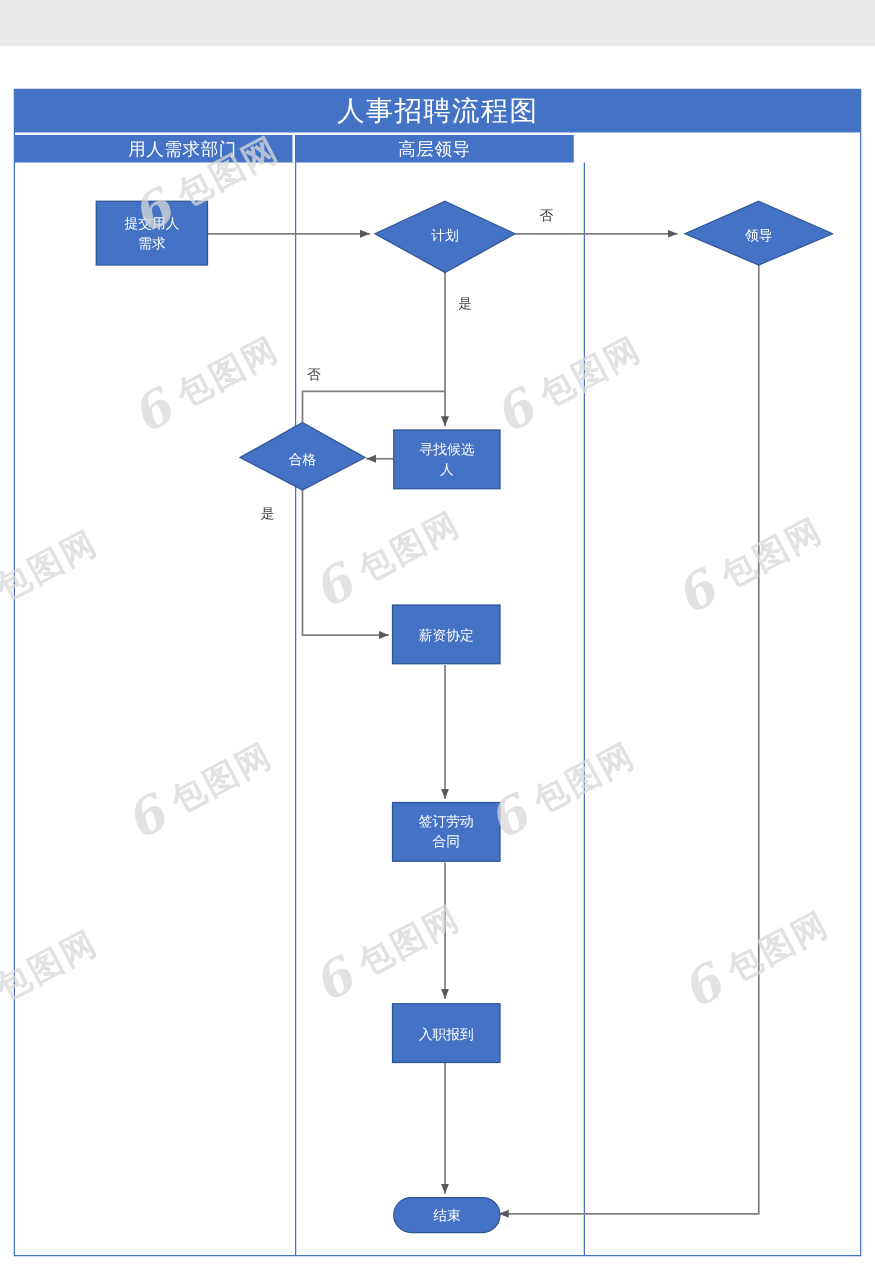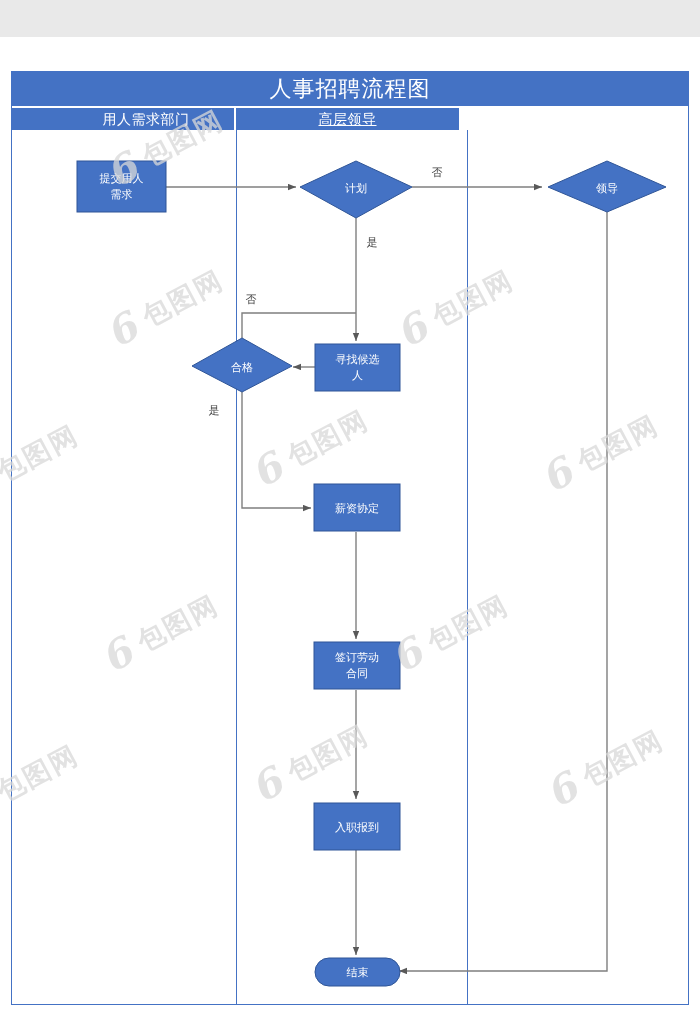--- a/index.html
+++ b/index.html
@@ -94,21 +94,21 @@
     line-height: 22px;
     text-align: center;
     height: 22px;
     box-sizing: border-box;
     border-right: 2px solid #ffffff;
     letter-spacing: .5px;
   }
   .lane-head:last-child { border-right: none; }
   .lane-head.c1 { width: 224px; padding-left: 46px; }
   .lane-head.c2 { width: 231px; }
-  .lane-head.c3 { width: 223px; text-decoration: underline; }
+  .lane-head.c3 { width: 223px; }
 
   .lane-divider {
     position: absolute;
     top: 58px;
     width: 1px;
     height: 874px;
     background: #4472c4;
   }
   .lane-divider.d1 { left: 224px; }
   .lane-divider.d2 { left: 455px; }

